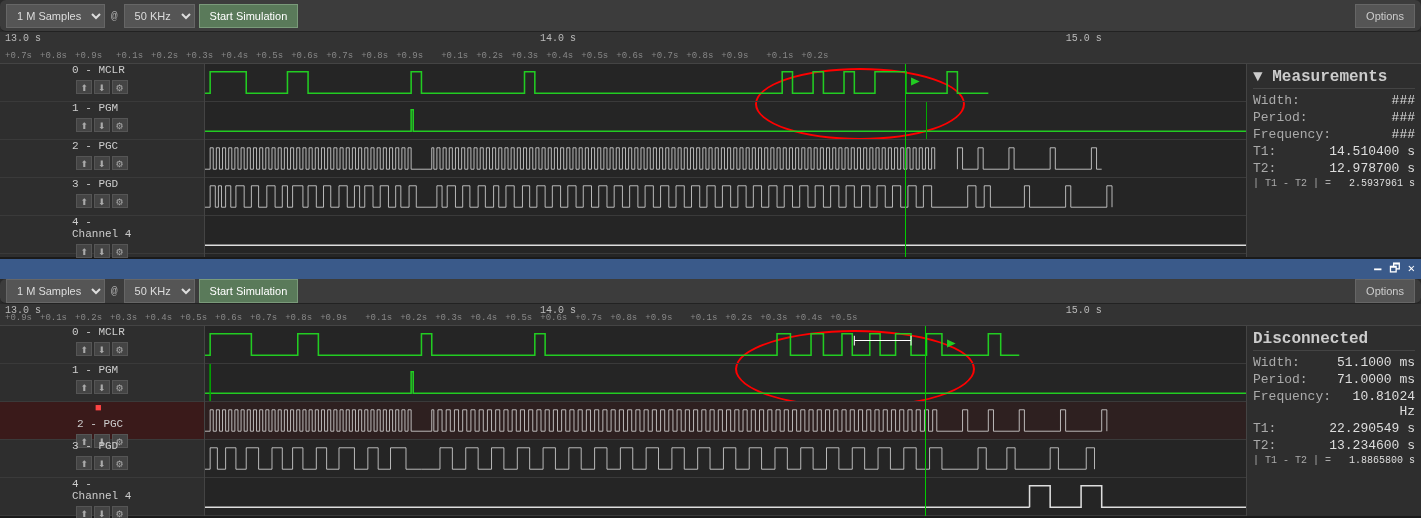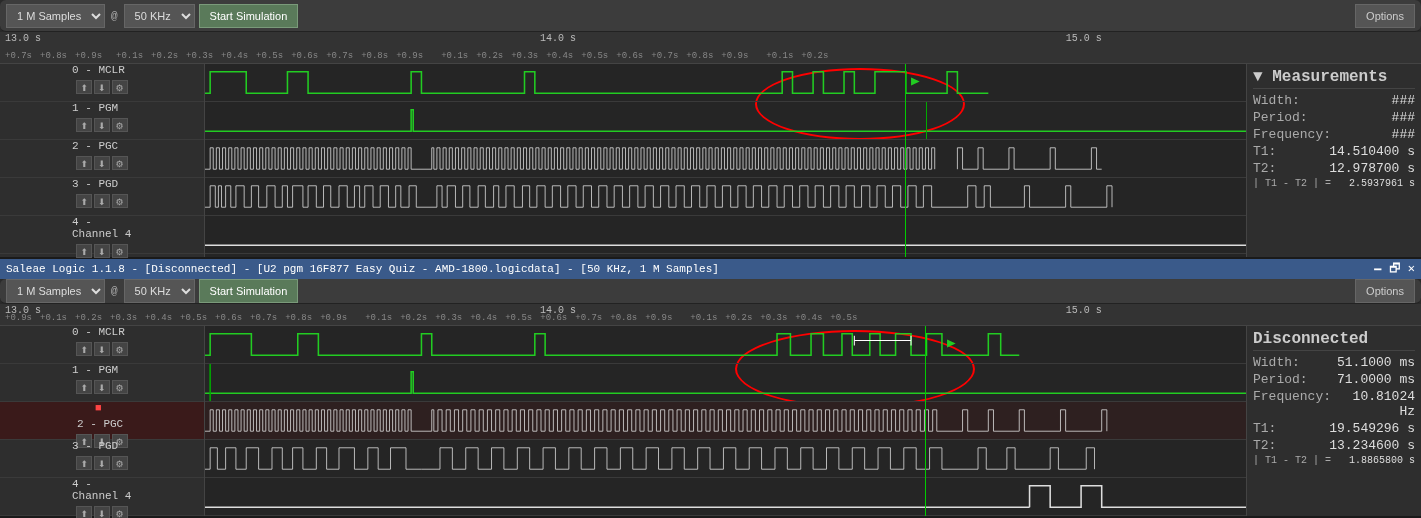--- a/index.html
+++ b/index.html
@@ -396,21 +396,20 @@
         <span class="meas-value">2.5937961 s</span>
       </div>
     </div>
 
   </div>
 </div>
 
 <div class="panel">
 
   <div class="panel-title-bar">
-    <span>Saleae Logic 1.1.8 - [Disconnected] - [U2 pgm 16F877 Easy Quiz - AMD-1800.logicdata] - [50 KHz, 1 M Samples]</span>
     <span style="margin-left:auto; font-size:12px;">🗕 🗗 ✕</span>
   </div>
 
   <div class="toolbar">
     <select>
       <option>1 M Samples</option>
     </select>
     <span class="at-label">@</span>
     <select>
       <option>50 KHz</option>
@@ -567,21 +566,21 @@
       <div class="meas-row">
         <span class="meas-label">Period:</span>
         <span class="meas-value">71.0000 ms</span>
       </div>
       <div class="meas-row">
         <span class="meas-label">Frequency:</span>
         <span class="meas-value">10.81024 Hz</span>
       </div>
       <div class="meas-row">
         <span class="meas-label">T1:</span>
-        <span class="meas-value">19.549296 s</span>
+        <span class="meas-value">22.290549 s</span>
       </div>
       <div class="meas-row">
         <span class="meas-label">T2:</span>
         <span class="meas-value">13.234600 s</span>
       </div>
       <div class="meas-row" style="font-size:10px;">
         <span class="meas-label">| T1 - T2 | =</span>
         <span class="meas-value">1.8865800 s</span>
       </div>
     </div>

